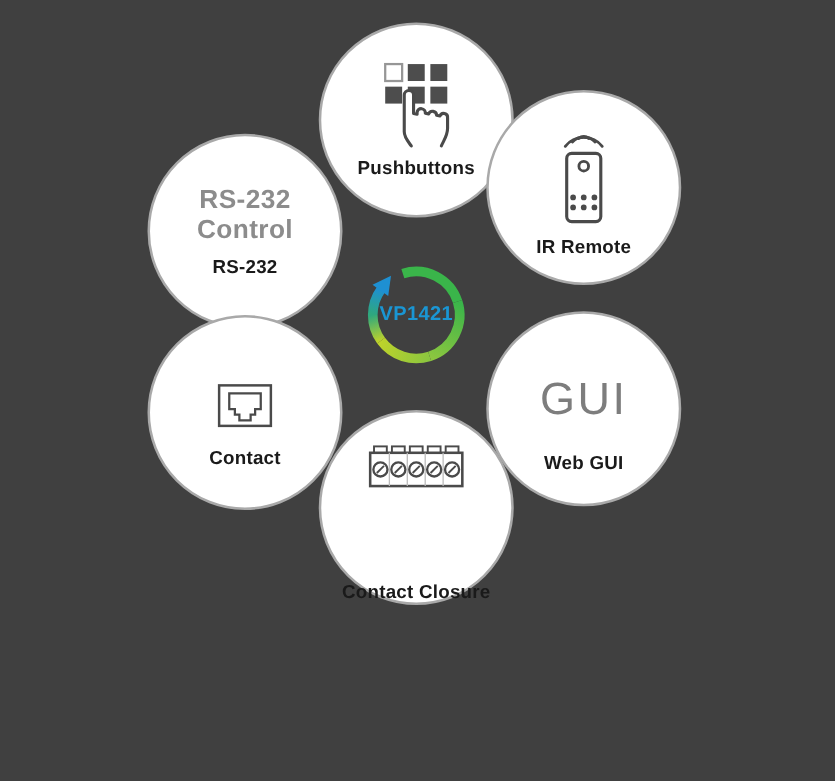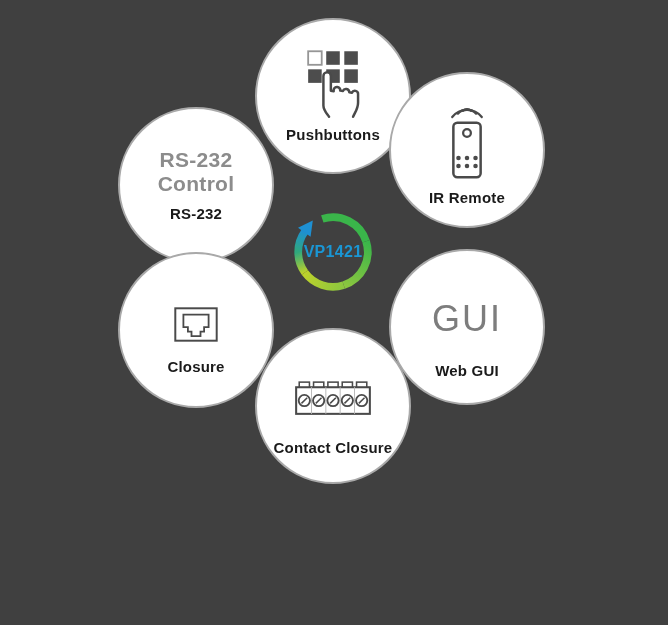--- a/index.html
+++ b/index.html
@@ -11,21 +11,21 @@
     position:absolute; width:156px; height:156px; border-radius:50%;
     background:#fff; border:2px solid #a9a9a9;
     display:flex; flex-direction:column; align-items:center; justify-content:center;
     text-align:center;
   }
   .n-push    { left:255px; top:18px; }
   .n-rs      { left:118px; top:107px; }
   .n-ir      { left:389px; top:72px;  gap:8px; }
   .n-eth     { left:118px; top:252px; padding-top:18px; gap:12px; }
   .n-gui     { left:389px; top:249px; padding-top:24px; gap:24px; }
-  .n-contact { left:255px; top:328px; padding-top:22px; gap:20px; }
+  .n-contact { left:255px; top:328px; padding-top:22px; gap:20px;justify-content:space-between; }
   .n-push    { gap:8px; }
   .n-rs      { gap:10px; }
 
   .node-label { font-size:15px; font-weight:600; color:#1a1a1a; letter-spacing:.2px; line-height:1.1; }
   .title-gray { font-size:21px; font-weight:700; color:#8c8c8c; line-height:1.15; letter-spacing:.3px; }
   .gui-title  { font-size:36px; font-weight:400; color:#7d7d7d; letter-spacing:2px; line-height:1.1; }
 
   .hub { position:absolute; left:275px; top:194px; width:116px; height:116px; }
   .hub svg { position:absolute; inset:0; width:116px; height:116px; }
   .hub-label {
@@ -76,21 +76,21 @@
         <circle cx="29.5" cy="64" r="2" fill="#4a4a4a"></circle>
     </svg>
     <div class="node-label">IR Remote</div>
   </div>
 
   <div class="node n-eth">
     <svg class="icon" width="54" height="45" viewBox="0 0 60 50">
       <rect x="7" y="7" width="46" height="36" fill="#ffffff" stroke="#4a4a4a" stroke-width="2.2"></rect>
       <path d="M16 14 H44 V28 H39 V33 H35 V38 H25 V33 H21 V28 H16 Z" fill="none" stroke="#4a4a4a" stroke-width="2"></path>
     </svg>
-    <div class="node-label">Closure</div>
+    <div class="node-label">Contact</div>
   </div>
 
   <div class="node n-gui">
     <div class="gui-title">GUI</div>
     <div class="node-label">Web GUI</div>
   </div>
 
   <div class="node n-contact">
     <svg class="icon" width="82" height="43" viewBox="0 0 80 42">
       <rect x="7" y="5" width="10" height="6" fill="#ffffff" stroke="#4a4a4a" stroke-width="1.5"></rect>

